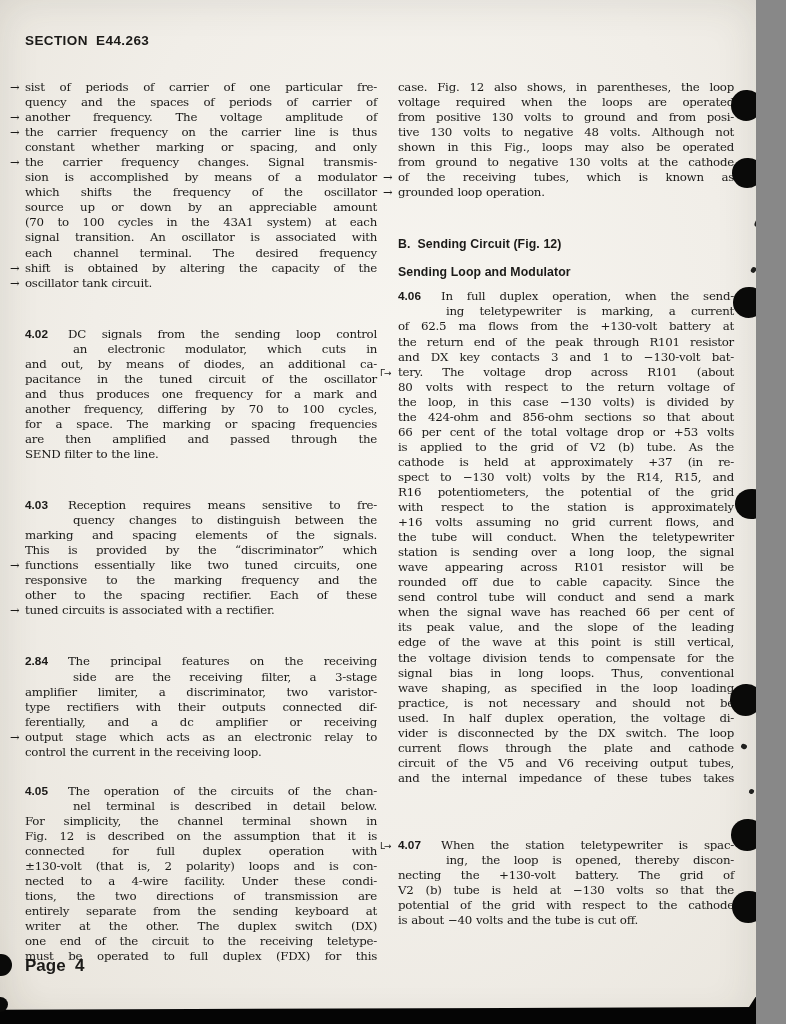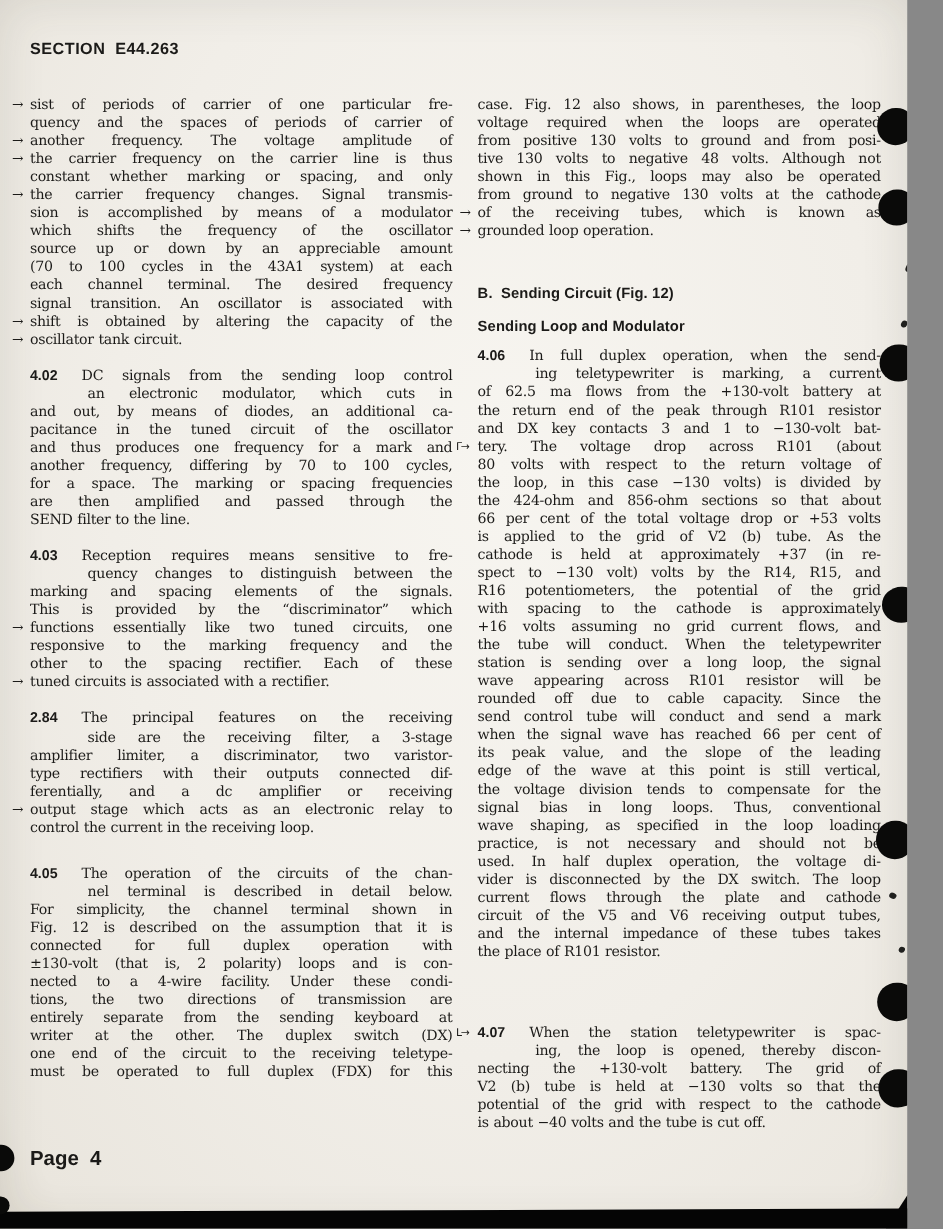--- a/index.html
+++ b/index.html
@@ -15,21 +15,21 @@
     font-size:13.5px;letter-spacing:.4px;white-space:pre;
   }
   .footer-label{
     position:absolute;left:25px;top:956px;
     font-family:"Liberation Sans", sans-serif;font-weight:bold;
     font-size:17px;white-space:pre;
   }
   .col{position:absolute;top:80px;}
   .col-left{left:25px;width:352px;}
   .col-right{left:398px;width:336px;}
-  .block{margin-top:15px;}
+  .block{margin-top:36px;}
   .block:first-child{margin-top:0;}
   .col-left .block:nth-child(5){margin-top:24px;}
   .col-right .block.heading{margin-top:37px;}
   .col-right .block.subheading{margin-top:13px;}
   .col-right .block:nth-child(4){margin-top:9px;}
   .col-right .block:nth-child(5){margin-top:52px;}
   .heading,.subheading{
     font-family:"Liberation Sans", sans-serif;font-weight:bold;
     font-size:12.3px;line-height:15px;height:15px;white-space:pre;letter-spacing:.1px;
   }
@@ -73,22 +73,22 @@
         <div class="line"><span class="mark">→</span><span>sist of periods of carrier of one particular fre-</span></div>
         <div class="line"><span>quency and the spaces of periods of carrier of</span></div>
         <div class="line"><span class="mark">→</span><span>another frequency. The voltage amplitude of</span></div>
         <div class="line"><span class="mark">→</span><span>the carrier frequency on the carrier line is thus</span></div>
         <div class="line"><span>constant whether marking or spacing, and only</span></div>
         <div class="line"><span class="mark">→</span><span>the carrier frequency changes. Signal transmis-</span></div>
         <div class="line"><span>sion is accomplished by means of a modulator</span></div>
         <div class="line"><span>which shifts the frequency of the oscillator</span></div>
         <div class="line"><span>source up or down by an appreciable amount</span></div>
         <div class="line"><span>(70 to 100 cycles in the 43A1 system) at each</span></div>
+        <div class="line"><span>signal transition. An oscillator is associated with</span></div>
         <div class="line"><span>each channel terminal. The desired frequency</span></div>
-        <div class="line"><span>signal transition. An oscillator is associated with</span></div>
         <div class="line"><span class="mark">→</span><span>shift is obtained by altering the capacity of the</span></div>
         <div class="line last"><span class="mark">→</span><span>oscillator tank circuit.</span></div>
       </div>
       <div class="block para">
         <div class="line"><span class="num">4.02</span><span>DC signals from the sending loop control</span></div>
         <div class="line indent"><span>an electronic modulator, which cuts in</span></div>
         <div class="line"><span>and out, by means of diodes, an additional ca-</span></div>
         <div class="line"><span>pacitance in the tuned circuit of the oscillator</span></div>
         <div class="line"><span>and thus produces one frequency for a mark and</span></div>
         <div class="line"><span>another frequency, differing by 70 to 100 cycles,</span></div>
@@ -151,40 +151,39 @@
         <div class="line"><span>and DX key contacts 3 and 1 to −130-volt bat-</span></div>
         <div class="line"><span class="mark bracket">Γ→</span><span>tery. The voltage drop across R101 (about</span></div>
         <div class="line"><span>80 volts with respect to the return voltage of</span></div>
         <div class="line"><span>the loop, in this case −130 volts) is divided by</span></div>
         <div class="line"><span>the 424-ohm and 856-ohm sections so that about</span></div>
         <div class="line"><span>66 per cent of the total voltage drop or +53 volts</span></div>
         <div class="line"><span>is applied to the grid of V2 (b) tube. As the</span></div>
         <div class="line"><span>cathode is held at approximately +37 (in re-</span></div>
         <div class="line"><span>spect to −130 volt) volts by the R14, R15, and</span></div>
         <div class="line"><span>R16 potentiometers, the potential of the grid</span></div>
-        <div class="line"><span>with spacing to the cathode is approximately</span></div>
+        <div class="line"><span>with respect to the station is approximately</span></div>
         <div class="line"><span>+16 volts assuming no grid current flows, and</span></div>
         <div class="line"><span>the tube will conduct. When the teletypewriter</span></div>
         <div class="line"><span>station is sending over a long loop, the signal</span></div>
         <div class="line"><span>wave appearing across R101 resistor will be</span></div>
         <div class="line"><span>rounded off due to cable capacity. Since the</span></div>
         <div class="line"><span>send control tube will conduct and send a mark</span></div>
         <div class="line"><span>when the signal wave has reached 66 per cent of</span></div>
         <div class="line"><span>its peak value, and the slope of the leading</span></div>
         <div class="line"><span>edge of the wave at this point is still vertical,</span></div>
         <div class="line"><span>the voltage division tends to compensate for the</span></div>
         <div class="line"><span>signal bias in long loops. Thus, conventional</span></div>
         <div class="line"><span>wave shaping, as specified in the loop loading</span></div>
         <div class="line"><span>practice, is not necessary and should not be</span></div>
         <div class="line"><span>used. In half duplex operation, the voltage di-</span></div>
         <div class="line"><span>vider is disconnected by the DX switch. The loop</span></div>
         <div class="line"><span>current flows through the plate and cathode</span></div>
         <div class="line"><span>circuit of the V5 and V6 receiving output tubes,</span></div>
         <div class="line"><span>and the internal impedance of these tubes takes</span></div>
-        <div class="line last"><span>the place of R101 resistor.</span></div>
       </div>
       <div class="block para">
         <div class="line"><span class="mark bracket">L→</span><span class="num">4.07</span><span>When the station teletypewriter is spac-</span></div>
         <div class="line indent"><span>ing, the loop is opened, thereby discon-</span></div>
         <div class="line"><span>necting the +130-volt battery. The grid of</span></div>
         <div class="line"><span>V2 (b) tube is held at −130 volts so that the</span></div>
         <div class="line"><span>potential of the grid with respect to the cathode</span></div>
         <div class="line last"><span>is about −40 volts and the tube is cut off.</span></div>
       </div>
     </div>

